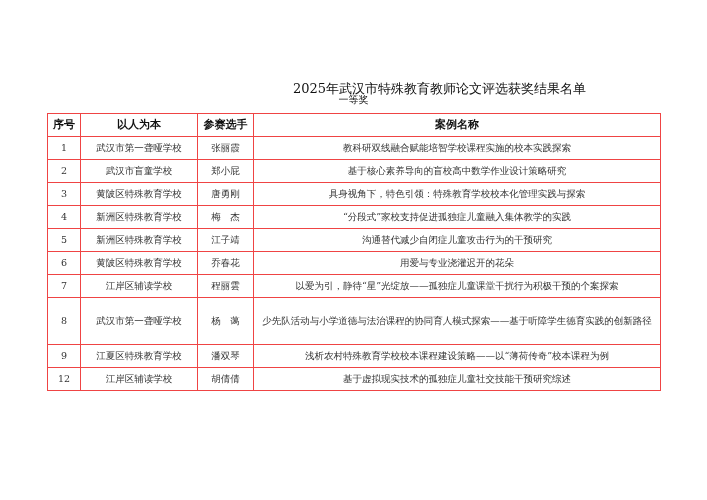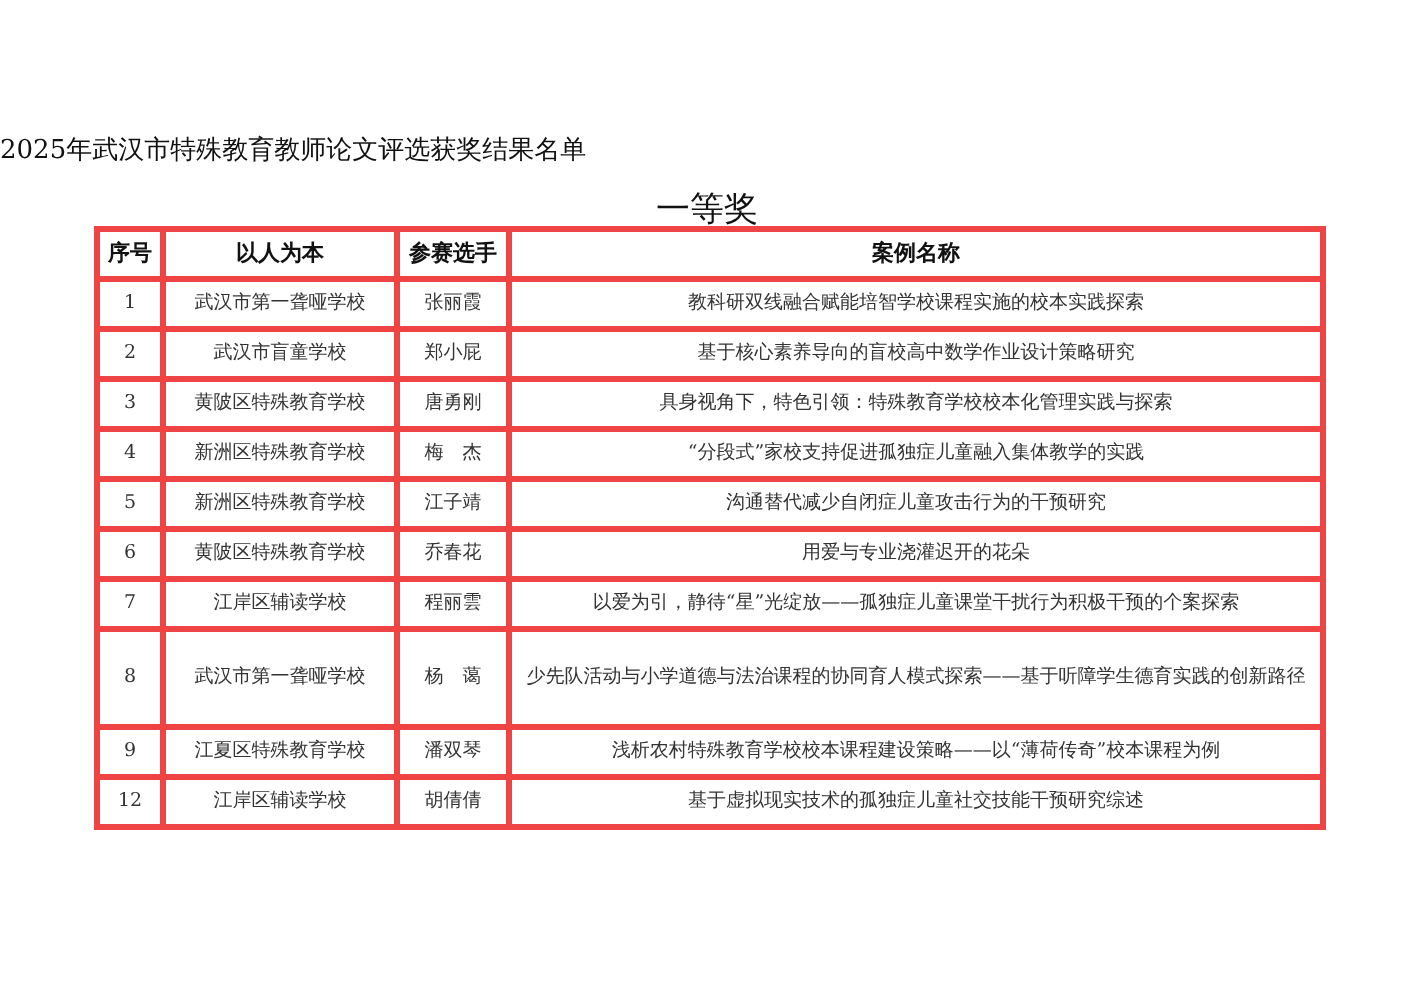--- a/index.html
+++ b/index.html
@@ -1,34 +1,34 @@
 <!DOCTYPE html>
 <html><head>
   <meta charset="utf-8">
   <style>
     html, body { margin: 0; padding: 0; background: #ffffff; }
     body {
       width: 707px; height: 500px; position: relative; overflow: hidden;
       font-family: "DejaVu Serif", "Liberation Serif", serif; color: #222;
     }
     .title {
-      position: absolute; left: 0; width: 586px; top: 66px;
-      text-align: left; font-size: 13px; color: #111;
+      position: absolute; left: 0; width: 586px; top: 80px;
+      text-align: right; font-size: 13px; color: #111;
     }
     .subtitle {
       position: absolute; left: 0; width: 707px; top: 93px;
-      text-align: center; font-size: 17px; color: #111;
+      text-align: center; font-size: 10px; color: #111;
     }
     table.award {
       position: absolute; left: 47px; top: 113px; width: 613px;
       border-collapse: collapse; table-layout: fixed;
       font-size: 9.5px; color: #333;
     }
     table.award th, table.award td {
-      border: 3px solid #ef4444; text-align: center; vertical-align: middle;
+      border: 1px solid #ef4444; text-align: center; vertical-align: middle;
       padding: 0 4px; line-height: 22px; height: 21px;
     }
     table.award th { font-weight: bold; font-size: 11px; color: #111; height: 21px; }
     table.award td.tall { line-height: 20px; height: 42px; padding: 2px 4px; }
     col.c1 { width: 33px; } col.c2 { width: 117px; } col.c3 { width: 56px; } col.c4 { width: 407px; }
   </style>
 </head>
 <body>
 
 <div class="title">2025年武汉市特殊教育教师论文评选获奖结果名单</div>

